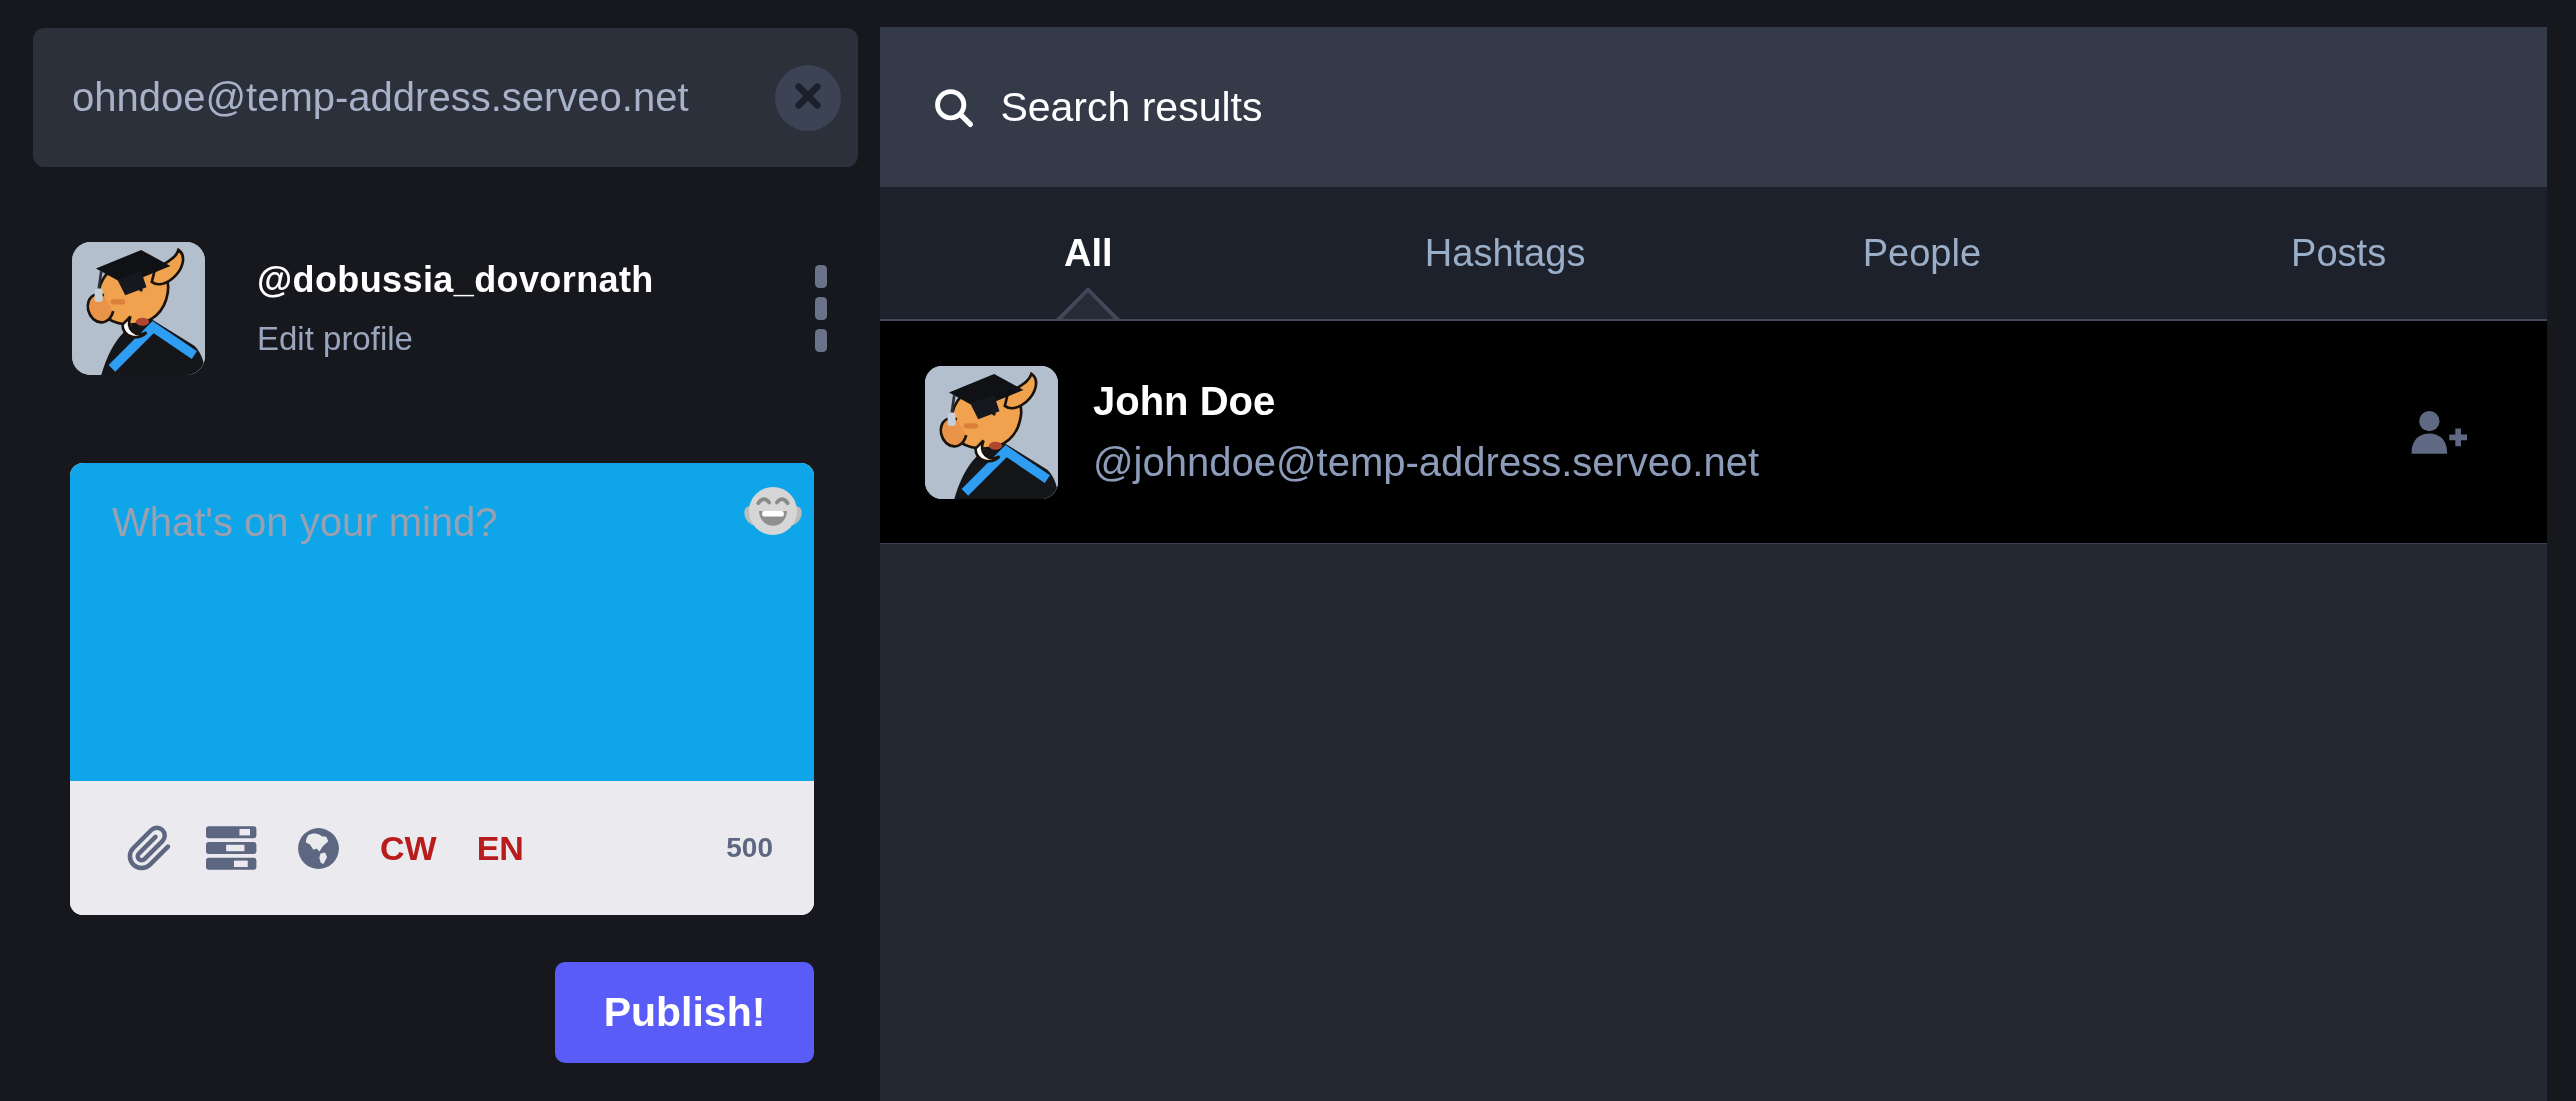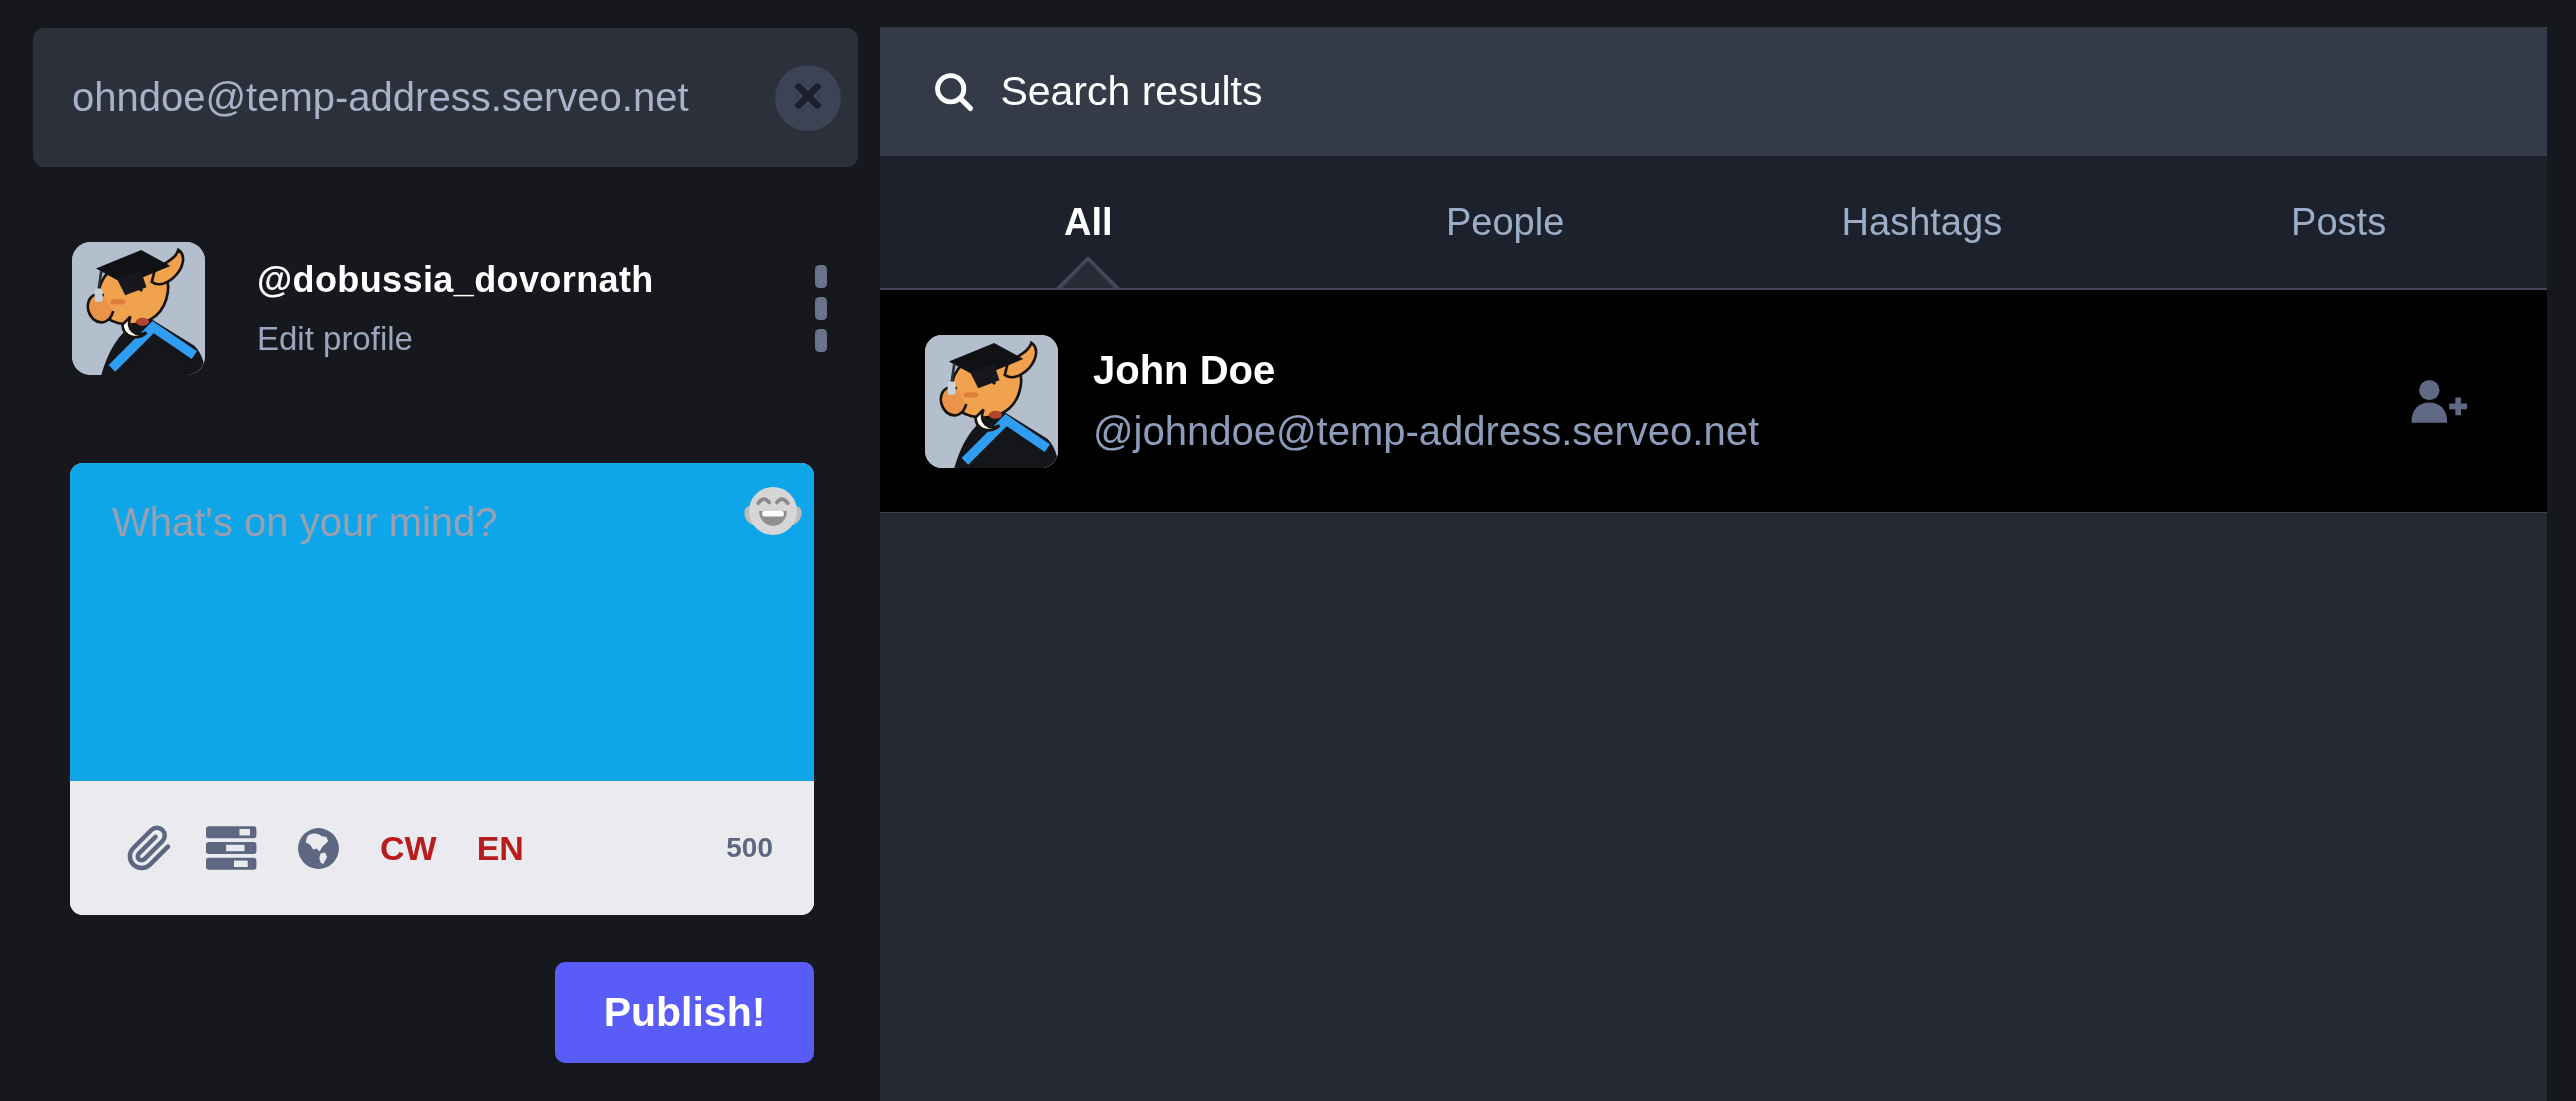--- a/index.html
+++ b/index.html
@@ -62,21 +62,21 @@
   .publish-btn {
     width: 259px; height: 101px; border: none; border-radius: 10px; cursor: pointer;
     background: #595cf7; color: #ffffff;
     font-family: inherit; font-size: 41px; font-weight: bold;
   }
 
   
   .column { width: 1667px; height: 100%; flex: none; display: flex; flex-direction: column; padding-top: 27px; }
 
   .column-header {
-    height: 129px; flex: none; background: #343a48;
+    height: 160px; flex: none; background: #343a48;
     display: flex; align-items: center; padding-left: 51px; cursor: pointer;
   }
   .column-header svg { display: block; }
   .column-title { margin-left: 24.4px; font-size: 41px; font-weight: 500; color: #ffffff; }
 
   .tabs { height: 134px; flex: none; background: #1d212b; border-bottom: 2.2px solid #42485a; display: flex; }
   .tab { flex: 1; position: relative; background: none; border: none; cursor: pointer;
          display: flex; align-items: center; justify-content: center;
          font-family: inherit; font-size: 38px; font-weight: 500; color: #9baec8; }
   .tab.active { color: #ffffff; font-weight: bold; }
@@ -205,24 +205,24 @@
       <span class="column-title">Search results</span>
     </div>
 
     <div class="tabs">
       <button class="tab active">
         <span>All</span>
         <span class="caret-outer"></span>
         <span class="caret-inner"></span>
       </button>
       <button class="tab">
+        <span>Hashtags</span>
+      </button>
+      <button class="tab">
         <span>People</span>
-      </button>
-      <button class="tab">
-        <span>Hashtags</span>
       </button>
       <button class="tab">
         <span>Posts</span>
       </button>
     </div>
 
     <div class="result-row">
       <div class="result-avatar">
         <svg viewBox="0 0 100 100">
           <rect width="100" height="100" fill="#b3bfcd"></rect>

